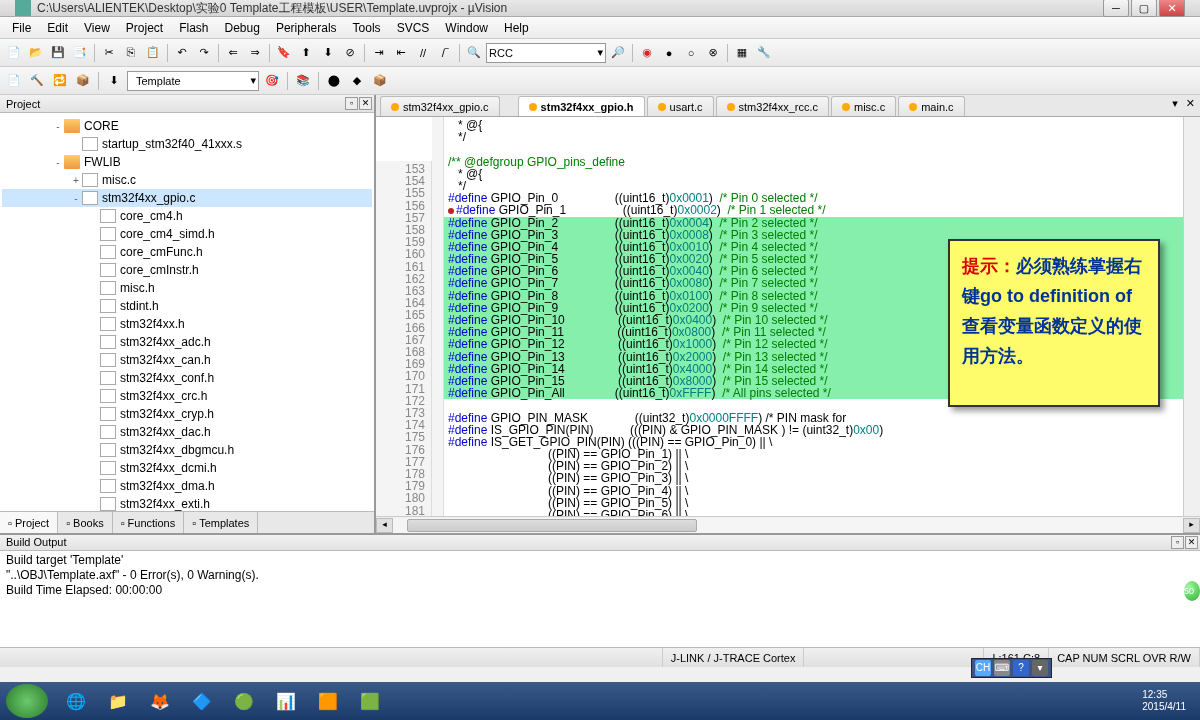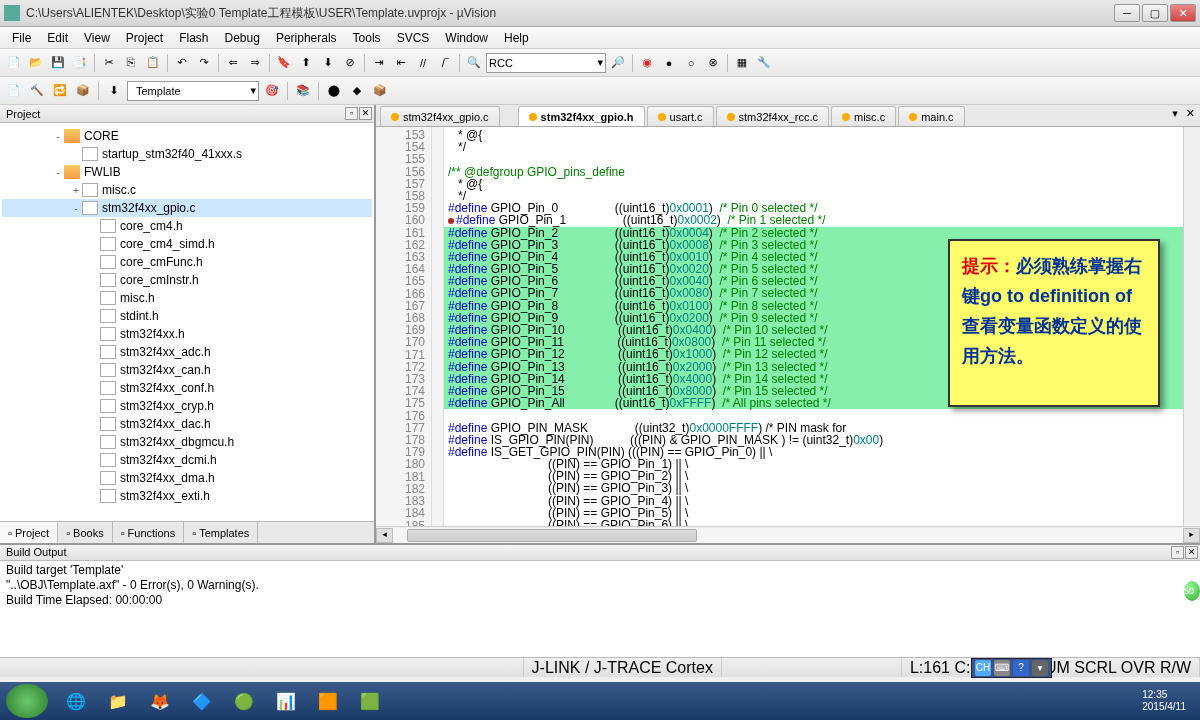--- a/index.html
+++ b/index.html
@@ -1,17 +1,17 @@
 <!DOCTYPE html>
 <html><head>
 <meta charset="utf-8">
 <style>
 * { margin:0; padding:0; box-sizing:border-box; font-family:"Segoe UI",Tahoma,sans-serif; }
 body { width:1200px; height:720px; overflow:hidden; background:#f0f0f0; position:relative; }
-.titlebar { height:27px; background:linear-gradient(#e8e8e8,#d5d5d5); display:flex; align-items:center; padding:0 4px; border-bottom:1px solid #aaa; font-size:12px; }
+.titlebar { height:17px; background:linear-gradient(#e8e8e8,#d5d5d5); display:flex; align-items:center; padding:0 15px; border-bottom:1px solid #aaa; font-size:12px; }
 .titlebar .icon { width:16px; height:16px; background:#5a9; margin-right:6px; }
 .title-text { flex:1; color:#333; }
 .win-btns { display:flex; gap:2px; }
 .win-btn { width:26px; height:18px; background:linear-gradient(#f5f5f5,#ddd); border:1px solid #999; border-radius:2px; text-align:center; font-size:11px; line-height:16px; cursor:pointer; }
 .win-btn.close { background:linear-gradient(#e88,#c44); color:#fff; }
 .menubar { height:22px; background:linear-gradient(#fafafa,#ececec); display:flex; align-items:center; padding:0 4px; font-size:12px; border-bottom:1px solid #ccc; }
 .menu-item { padding:2px 8px; cursor:pointer; }
 .toolbar { height:28px; background:linear-gradient(#f8f8f8,#e8e8e8); display:flex; align-items:center; padding:2px 4px; gap:2px; border-bottom:1px solid #ccc; }
 .toolbar2 { height:28px; background:linear-gradient(#f8f8f8,#e8e8e8); display:flex; align-items:center; padding:2px 4px; gap:3px; border-bottom:1px solid #ccc; }
 .tb-btn { width:20px; height:20px; border:1px solid transparent; border-radius:2px; cursor:pointer; display:flex; align-items:center; justify-content:center; font-size:11px; }
@@ -35,36 +35,36 @@
 .panel-tab { padding:3px 8px; border-right:1px solid #bbb; cursor:pointer; display:flex; align-items:center; gap:3px; }
 .panel-tab.active { background:#f8f8f8; }
 .editor-panel { flex:1; display:flex; flex-direction:column; background:#fff; }
 .file-tabs { height:22px; background:#e8e8e8; display:flex; align-items:flex-end; padding:0 4px; border-bottom:1px solid #aaa; gap:2px; position:relative; }
 .file-tab { height:20px; padding:2px 10px; background:linear-gradient(#f5f5f5,#e5e5e5); border:1px solid #bbb; border-bottom:none; border-radius:3px 3px 0 0; font-size:11px; cursor:pointer; display:flex; align-items:center; gap:4px; }
 .file-tab.active { background:#fff; font-weight:bold;margin-left:16px; }
 .file-tab .dot { width:8px; height:8px; background:#fa0; border-radius:50%; }
 .tab-ctrl { position:absolute; right:2px; top:2px; display:flex; gap:2px; }
 .tab-ctrl span { font-size:11px; cursor:pointer; padding:0 3px; }
 .code-area { flex:1; display:flex; font-family:Consolas,"Courier New",monospace; font-size:12px; overflow:hidden; position:relative; }
-.gutter { width:56px; background:#f4f4f4; border-right:1px solid #ddd; text-align:right; padding-right:6px; color:#888; line-height:12.2px; padding-top:2px; }
+.gutter { width:56px; background:#f4f4f4; border-right:1px solid #ddd; text-align:right; padding-right:6px; color:#888; line-height:12.2px; padding-top:2px;margin-top:44px; }
 .code-lines { flex:1; line-height:12.2px; padding-top:2px; white-space:pre; position:relative; }
 .cl { height:12.2px; padding-left:4px; }
 .cl.hl { background:#86efac; }
 .kw { color:#0000cd; }
 .num { color:#008080; }
 .cmt { color:#008000; }
 .fold-col { width:12px; background:#f4f4f4; border-right:1px solid #ddd; }
 .hscroll { height:17px; background:#f0f0f0; border-top:1px solid #ccc; display:flex; align-items:center; }
 .hs-btn { width:17px; height:15px; background:#e0e0e0; border:1px solid #bbb; text-align:center; font-size:9px; }
 .hs-track { flex:1; height:15px; background:#f5f5f5; position:relative; }
 .hs-thumb { position:absolute; left:14px; width:290px; height:13px; top:1px; background:linear-gradient(#ddd,#ccc); border:1px solid #aaa; border-radius:2px; }
 .build-panel { border-top:2px solid #999; background:#fff; }
 .build-header { height:16px; background:linear-gradient(#f2f2f2,#e2e2e2); font-size:11px; padding:1px 6px; border-bottom:1px solid #bbb; position:relative; }
 .build-out { font-family:"Courier New",monospace; font-size:12px; padding:2px 6px; line-height:15px; height:96px; }
-.statusbar { height:20px; background:linear-gradient(#f0f0f0,#e0e0e0); border-top:1px solid #bbb; display:flex; align-items:center; font-size:16px; }
+.statusbar { height:20px; background:linear-gradient(#f0f0f0,#e0e0e0); border-top:1px solid #bbb; display:flex; align-items:center; font-size:11px; }
 .sb-sec { padding:0 8px; border-right:1px solid #ccc; height:100%; display:flex; align-items:center; }
 .callout { position:absolute; right:40px; top:239px; width:212px; height:168px; background:#fffc6b; border:2px solid #333; box-shadow:4px 4px 6px rgba(0,0,0,0.4); padding:10px 12px; font-size:18px; line-height:30px; z-index:10; font-family:"Microsoft YaHei",sans-serif; }
 .callout .red { color:#d00; font-weight:bold; }
 .callout .blk { color:#003399; font-weight:bold; }
 .taskbar { position:absolute; bottom:0; left:0; right:0; height:38px; background:linear-gradient(#3a5a8a,#1a3a6a); display:flex; align-items:center; padding:0 6px; }
 .tb-ico { width:40px; height:32px; margin-right:2px; border-radius:3px; display:flex; align-items:center; justify-content:center; font-size:16px; cursor:pointer; }
 .start-orb { width:42px; height:34px; background:radial-gradient(circle,#6bc96b,#2a7a2a); border-radius:50%; margin-right:8px; cursor:pointer; }
 .tray { margin-left:auto; color:#fff; font-size:10px; text-align:left; padding:2px 8px; line-height:12px; }
 .ime-bar { position:absolute; right:148px; bottom:42px; height:20px; background:#3a5588; border:1px solid #223; display:flex; align-items:center; padding:0 3px; gap:3px; z-index:5; font-size:10px; }
 .ime-bar span { width:16px; height:16px; background:#5af; color:#fff; text-align:center; line-height:16px; border-radius:2px; }
@@ -253,20 +253,26 @@
           <span class="tree-indent" style="width: 82px;"></span>
           <span class="tree-toggle"></span>
           <span class="tree-icon file-icon"></span>
           <span>stm32f4xx_can.h</span>
         </div>
         <div class="tree-item">
           <span class="tree-indent" style="width: 82px;"></span>
           <span class="tree-toggle"></span>
           <span class="tree-icon file-icon"></span>
           <span>stm32f4xx_conf.h</span>
+        </div>
+        <div class="tree-item">
+          <span class="tree-indent" style="width: 82px;"></span>
+          <span class="tree-toggle"></span>
+          <span class="tree-icon file-icon"></span>
+          <span>stm32f4xx_crc.h</span>
         </div>
         <div class="tree-item">
           <span class="tree-indent" style="width: 82px;"></span>
           <span class="tree-toggle"></span>
           <span class="tree-icon file-icon"></span>
           <span>stm32f4xx_cryp.h</span>
         </div>
         <div class="tree-item">
           <span class="tree-indent" style="width: 82px;"></span>
           <span class="tree-toggle"></span>

